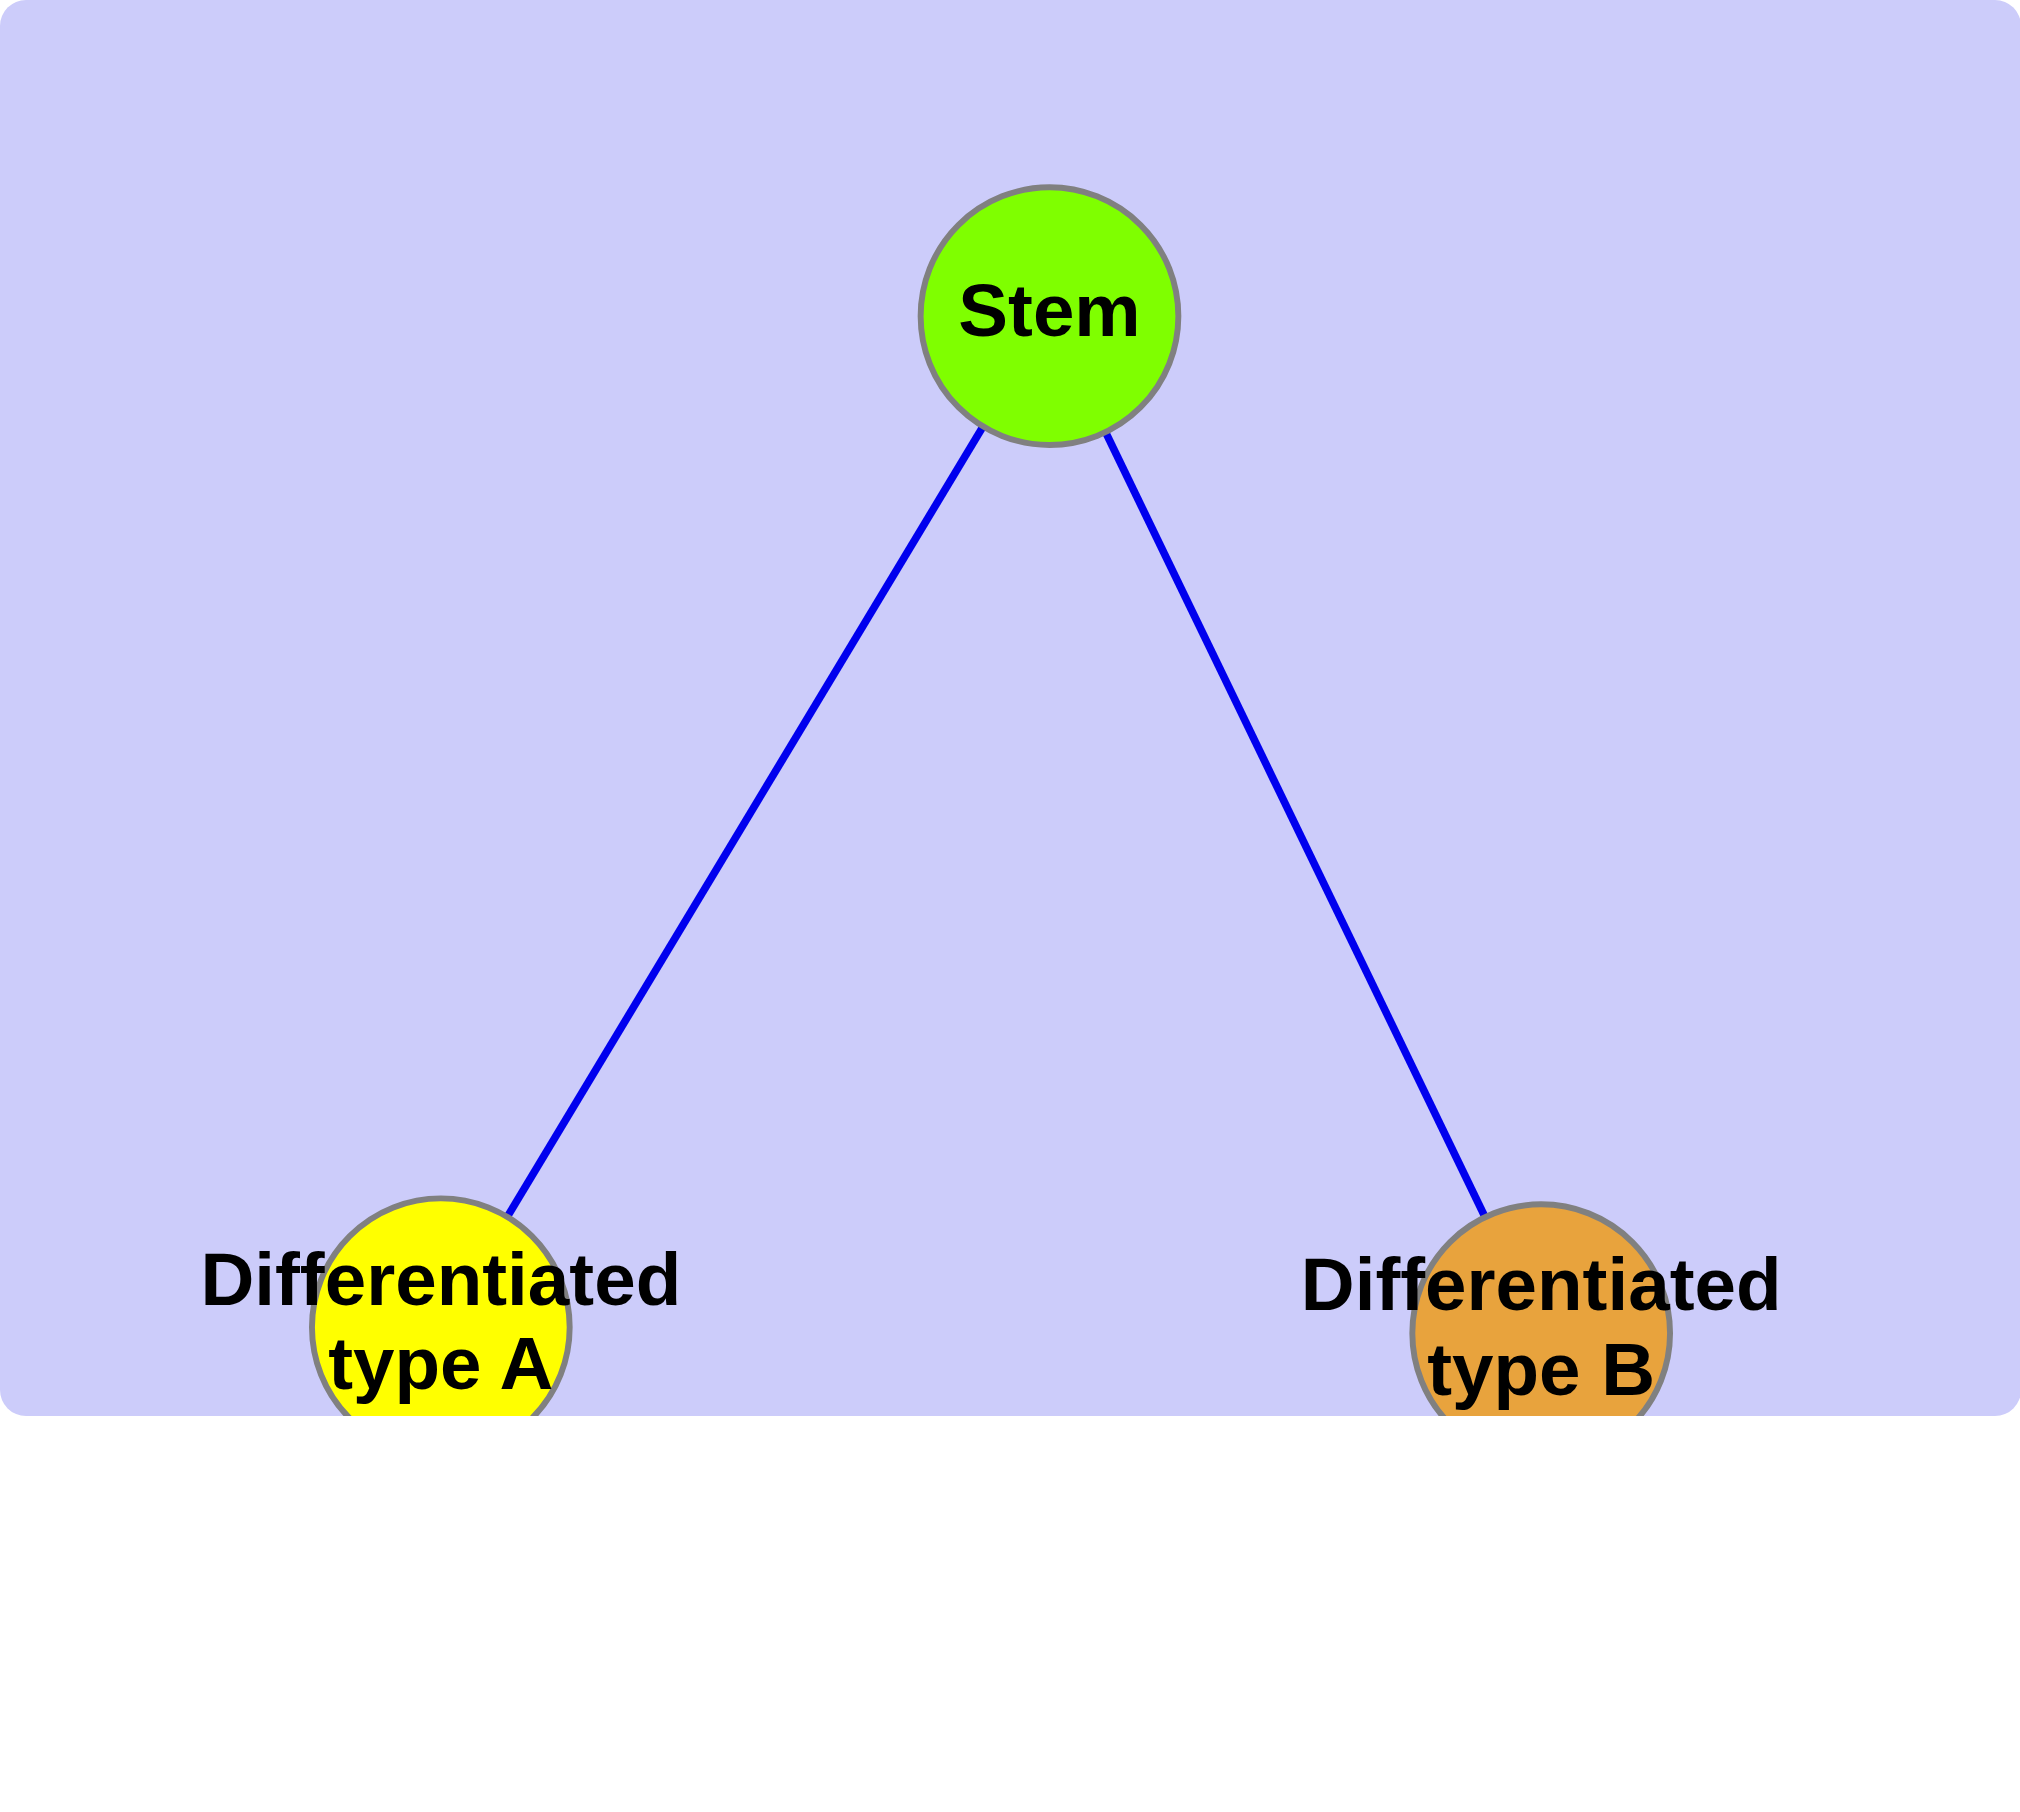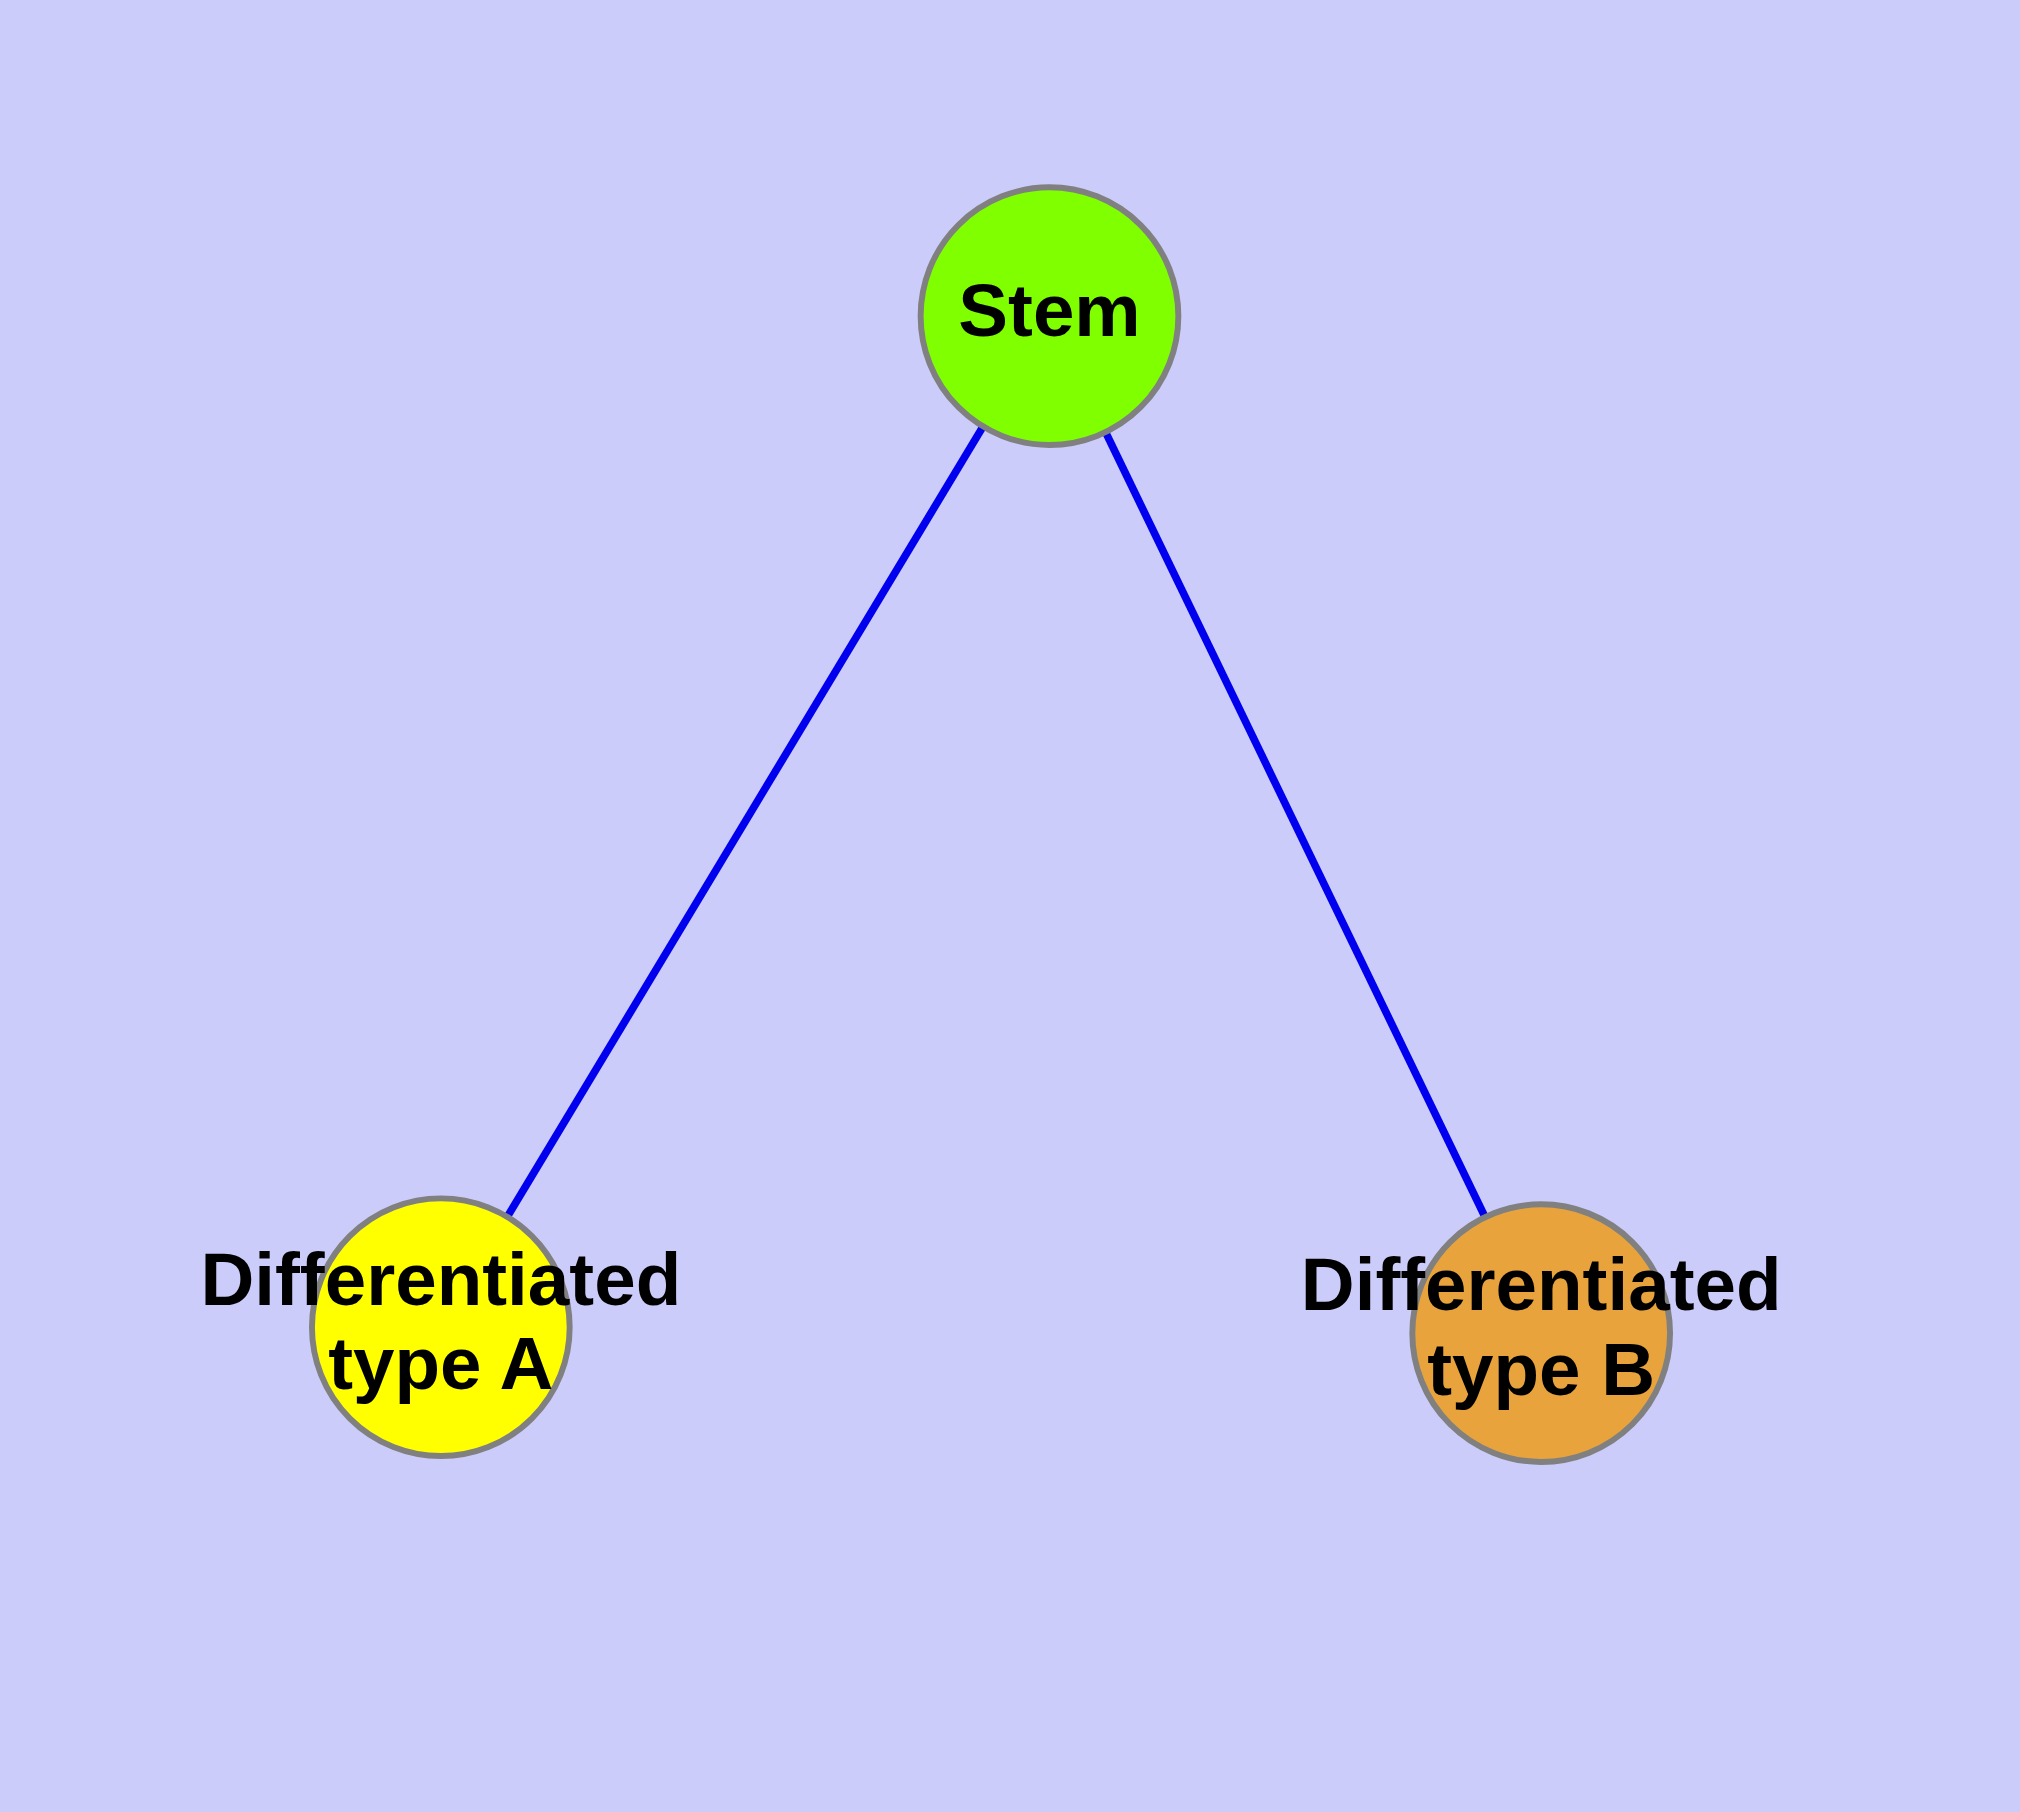--- a/index.html
+++ b/index.html
@@ -27,21 +27,21 @@
     font-weight: bold;
     fill: #000000;
     text-anchor: middle;
     dominant-baseline: middle;
     paint-order: normal;
   }
 </style>
 </head>
 <body>
 
-<div id="canvas" style="width: 2021px; height: 1812px;">
+<div id="canvas" style="width: 2021px; height: 1416px; border-radius: 26px;">
   <svg id="graph-svg" viewBox="0 0 2384 2138" preserveAspectRatio="none" xmlns="http://www.w3.org/2000/svg" style="width: 2021px; height: 1812px;">
 
     <rect id="bg-rect" x="0" y="0" width="2384" height="2138" fill="#ccccfa"></rect>
 
     <g id="edges-layer">
         <line x1="1238" y1="373" x2="520" y2="1566" stroke="#0000ee" stroke-width="9" stroke-linecap="butt"></line>
         <line x1="1238" y1="373" x2="1818" y2="1573" stroke="#0000ee" stroke-width="9" stroke-linecap="butt"></line>
       </g>
     <g id="nodes-layer">
         <circle cx="1238" cy="373" r="152" fill="#7fff00" stroke="#808080" stroke-width="7"></circle>

